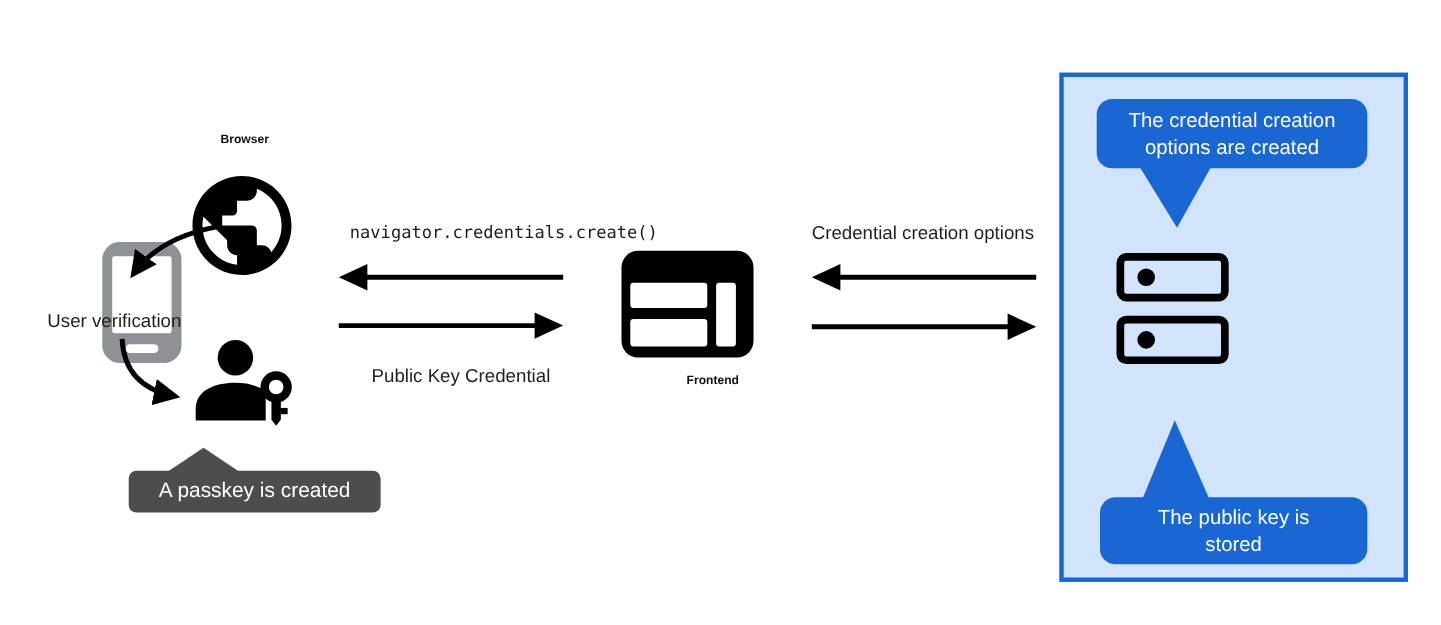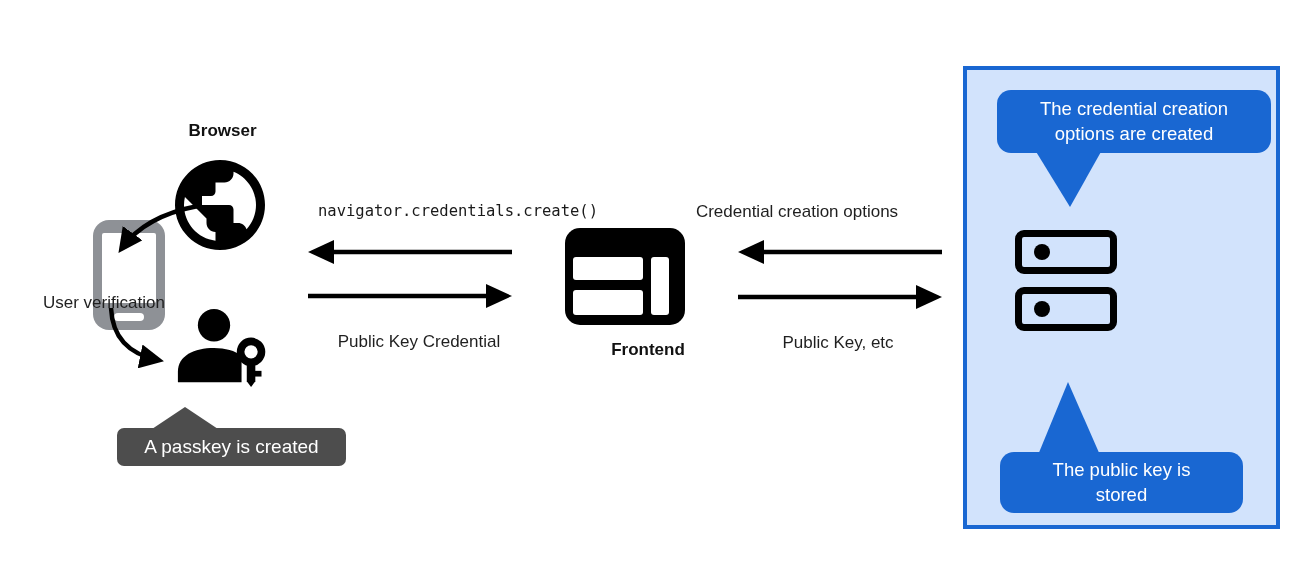--- a/index.html
+++ b/index.html
@@ -10,36 +10,36 @@
     --phone-gray:#8E9196;
     --ink:#1F1F1F;
   }
   html,body{margin:0;padding:0;background:#fff;}
   .canvas{
     position:relative;width:1310px;height:568px;background:#fff;overflow:hidden;
     font-family:"Liberation Sans",sans-serif;color:var(--ink);
   }
   .abs{position:absolute;}
   .lbl{font-size:17px;color:var(--ink);text-align:center;white-space:nowrap;}
-  .lbl-bold{font-weight:bold;font-size:17px;color:#111;text-align:center;white-space:nowrap;}
+  .lbl-bold{font-weight:bold;font-size:11px;color:#111;text-align:center;white-space:nowrap;}
   .code{font-family:"DejaVu Sans Mono",monospace;font-size:15.5px;color:#1a1a1a;text-align:center;white-space:nowrap;}
 
   
   .panel{
     left:963px;top:66px;width:309px;height:455px;
     background:var(--panel-bg);border:4px solid var(--panel-border);z-index:1;
   }
 
   
   .bubble{
     background:var(--accent-blue);color:#fff;border-radius:14px;
     font-size:18.5px;line-height:1.35;text-align:center;z-index:3;
     display:flex;align-items:center;justify-content:center;
   }
-  .bubble-top{left:997px;top:90px;width:274px;height:63px;padding:0 14px;box-sizing:border-box;}
+  .bubble-top{left:997px;top:90px;width:246px;height:63px;padding:0 14px;box-sizing:border-box;}
   .bubble-bottom{left:1000px;top:452px;width:243px;height:61px;padding:0 30px;box-sizing:border-box;}
 
   
   .tooltip-dark{
     left:117px;top:428px;width:229px;height:38px;border-radius:7px;
     background:var(--tooltip-dark);color:#fff;font-size:19px;line-height:38px;
     text-align:center;z-index:2;white-space:nowrap;
   }
 
   
@@ -79,21 +79,21 @@
 
   <svg class="abs icon" style="left:166px;top:151px;" width="108" height="108" viewBox="0 0 24 24">
     <path fill="#000" d="M12 2C6.48 2 2 6.48 2 12s4.48 10 10 10 10-4.48 10-10S17.52 2 12 2zm-1 17.93c-3.95-.49-7-3.85-7-7.93 0-.62.08-1.21.21-1.79L9 15v1c0 1.1.9 2 2 2v1.93zm6.9-2.54c-.26-.81-1-1.39-1.9-1.39h-1v-3c0-.55-.45-1-1-1H8v-2h2c.55 0 1-.45 1-1V7h2c1.1 0 2-.9 2-2v-.41c2.93 1.19 5 4.06 5 7.41 0 2.08-.8 3.97-2.1 5.39z"></path>
   </svg>
 
   <div class="abs phone">
     <div class="screen"></div>
     <div class="homebar"></div>
   </div>
 
-  <div class="abs lbl" style="left:43px;top:282px;z-index:3;margin-top:11px;">User verification</div>
+  <div class="abs lbl" style="left:43px;top:282px;z-index:3;">User verification</div>
 
   <svg class="abs icon" style="left:176px;top:306px;" width="95" height="86" viewBox="0 0 100 90">
     <circle cx="40" cy="20" r="17" fill="#000"></circle>
     <path fill="#000" d="M2,80 v-11 c0,-17 17,-25 38,-25 c12,0 22,3 29,8 v28 z"></path>
     <circle cx="79" cy="48" r="11" fill="none" stroke="#000" stroke-width="8"></circle>
     <path fill="#000" d="M74.5,58 h9 v21 l-4.5,6 l-4.5,-6 z"></path>
     <rect x="83" y="68" width="7" height="6" fill="#000"></rect>
   </svg>
 
   <div class="abs tooltip-dark">
@@ -104,23 +104,22 @@
 
   <div class="abs lbl" style="left:319px;top:332px;width:200px;">Public Key Credential</div>
 
   <div class="abs frontend-icon">
     <div class="pane pane-a"></div>
     <div class="pane pane-b"></div>
     <div class="pane pane-c"></div>
   </div>
   <div class="abs lbl-bold" style="left:598px;top:340px;width:100px;">Frontend</div>
 
-  <div class="abs lbl" style="left:672px;top:202px;width:250px;">Credential creation options</div>
+  <div class="abs lbl" style="left:714px;top:202px;width:250px;">Credential creation options</div>
 
-  <div class="abs lbl" style="left:738px;top:333px;width:200px;">Public Key, etc</div>
 
   <div class="abs bubble bubble-top">
     <span>The credential creation options are created</span>
   </div>
 
   <div class="abs server">
     <div class="unit unit-1">
       <div class="dot"></div>
     </div>
     <div class="unit unit-2">

